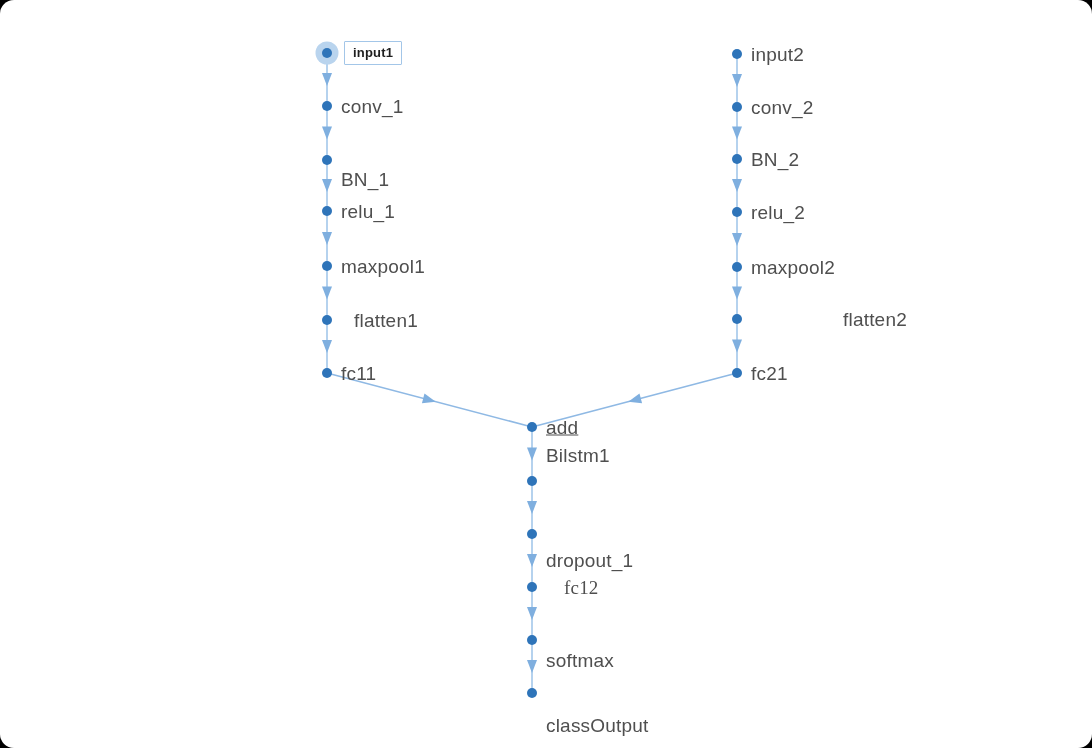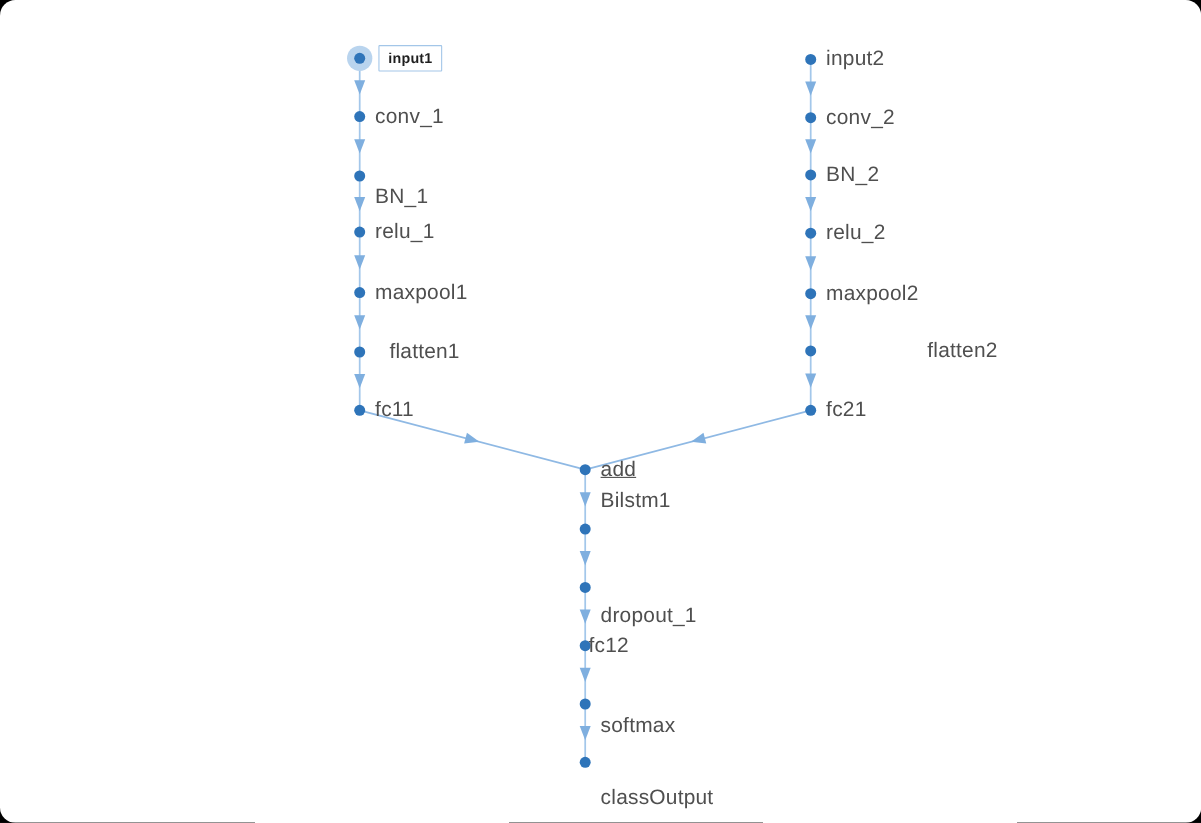--- a/index.html
+++ b/index.html
@@ -120,17 +120,17 @@
       <div class="node-label" style="left: 751px; top: 54px;">input2</div>
       <div class="node-label" style="left: 751px; top: 107px;">conv_2</div>
       <div class="node-label" style="left: 751px; top: 159px;">BN_2</div>
       <div class="node-label" style="left: 751px; top: 212px;">relu_2</div>
       <div class="node-label" style="left: 751px; top: 267px;">maxpool2</div>
       <div class="node-label" style="left: 795px; top: 319px; margin-left: 48px;">flatten2</div>
       <div class="node-label" style="left: 751px; top: 373px;">fc21</div>
       <div class="node-label" style="left: 546px; top: 427px; text-decoration: underline;">add</div>
       <div class="node-label" style="left: 546px; top: 455px;">Bilstm1</div>
       <div class="node-label" style="left: 546px; top: 534px; margin-top: 26px;">dropout_1</div>
-      <div class="node-label" style="left: 535px; top: 587px;">fc12</div>
+      <div class="node-label" style="left: 564px; top: 587px; font-family: Liberation Serif, serif;">fc12</div>
       <div class="node-label" style="left: 546px; top: 660px;">softmax</div>
       <div class="node-label" style="left: 546px; top: 693px; margin-top: 32px;">classOutput</div>
     </div>
 </div>
 
 </body></html>

